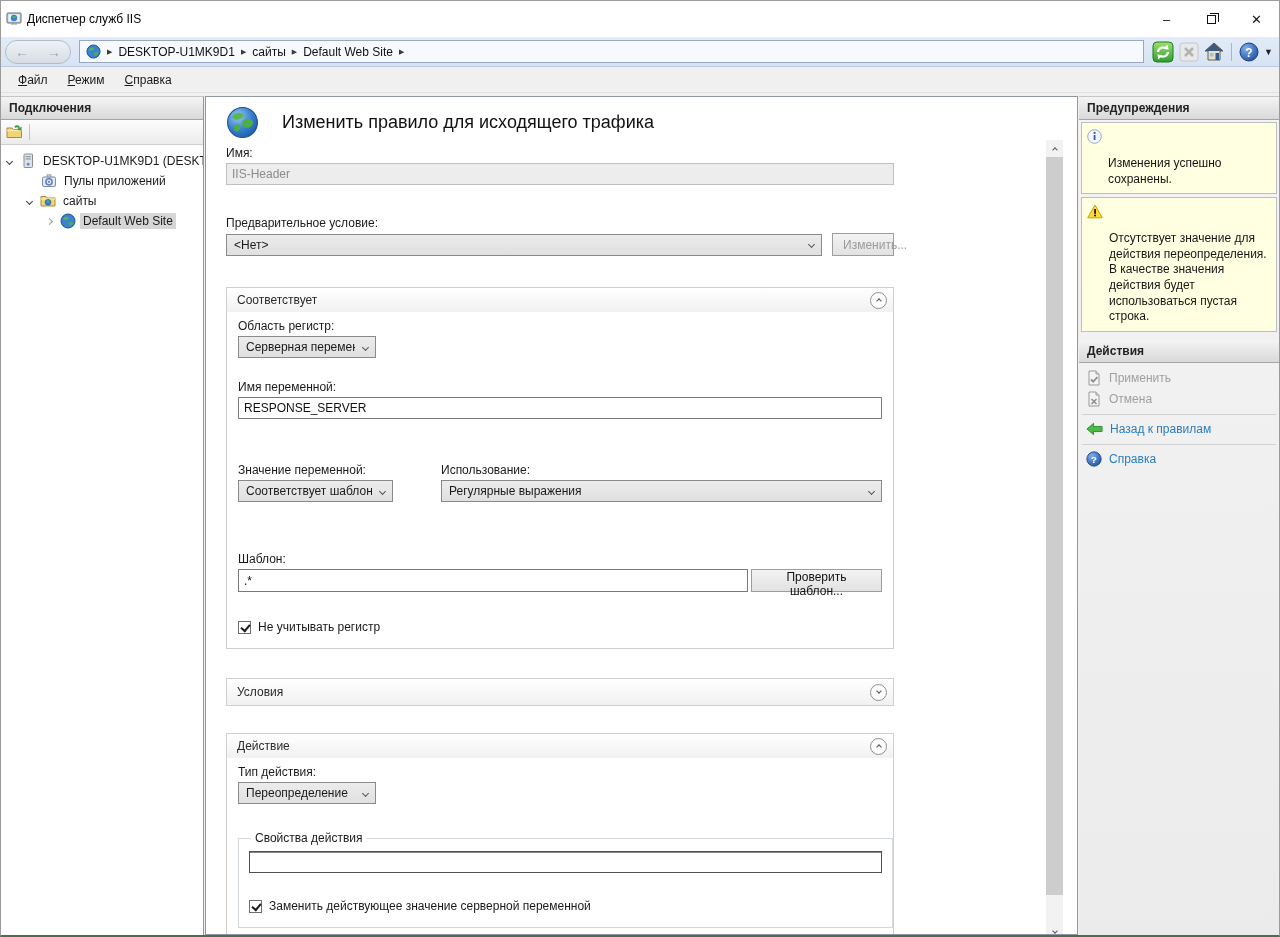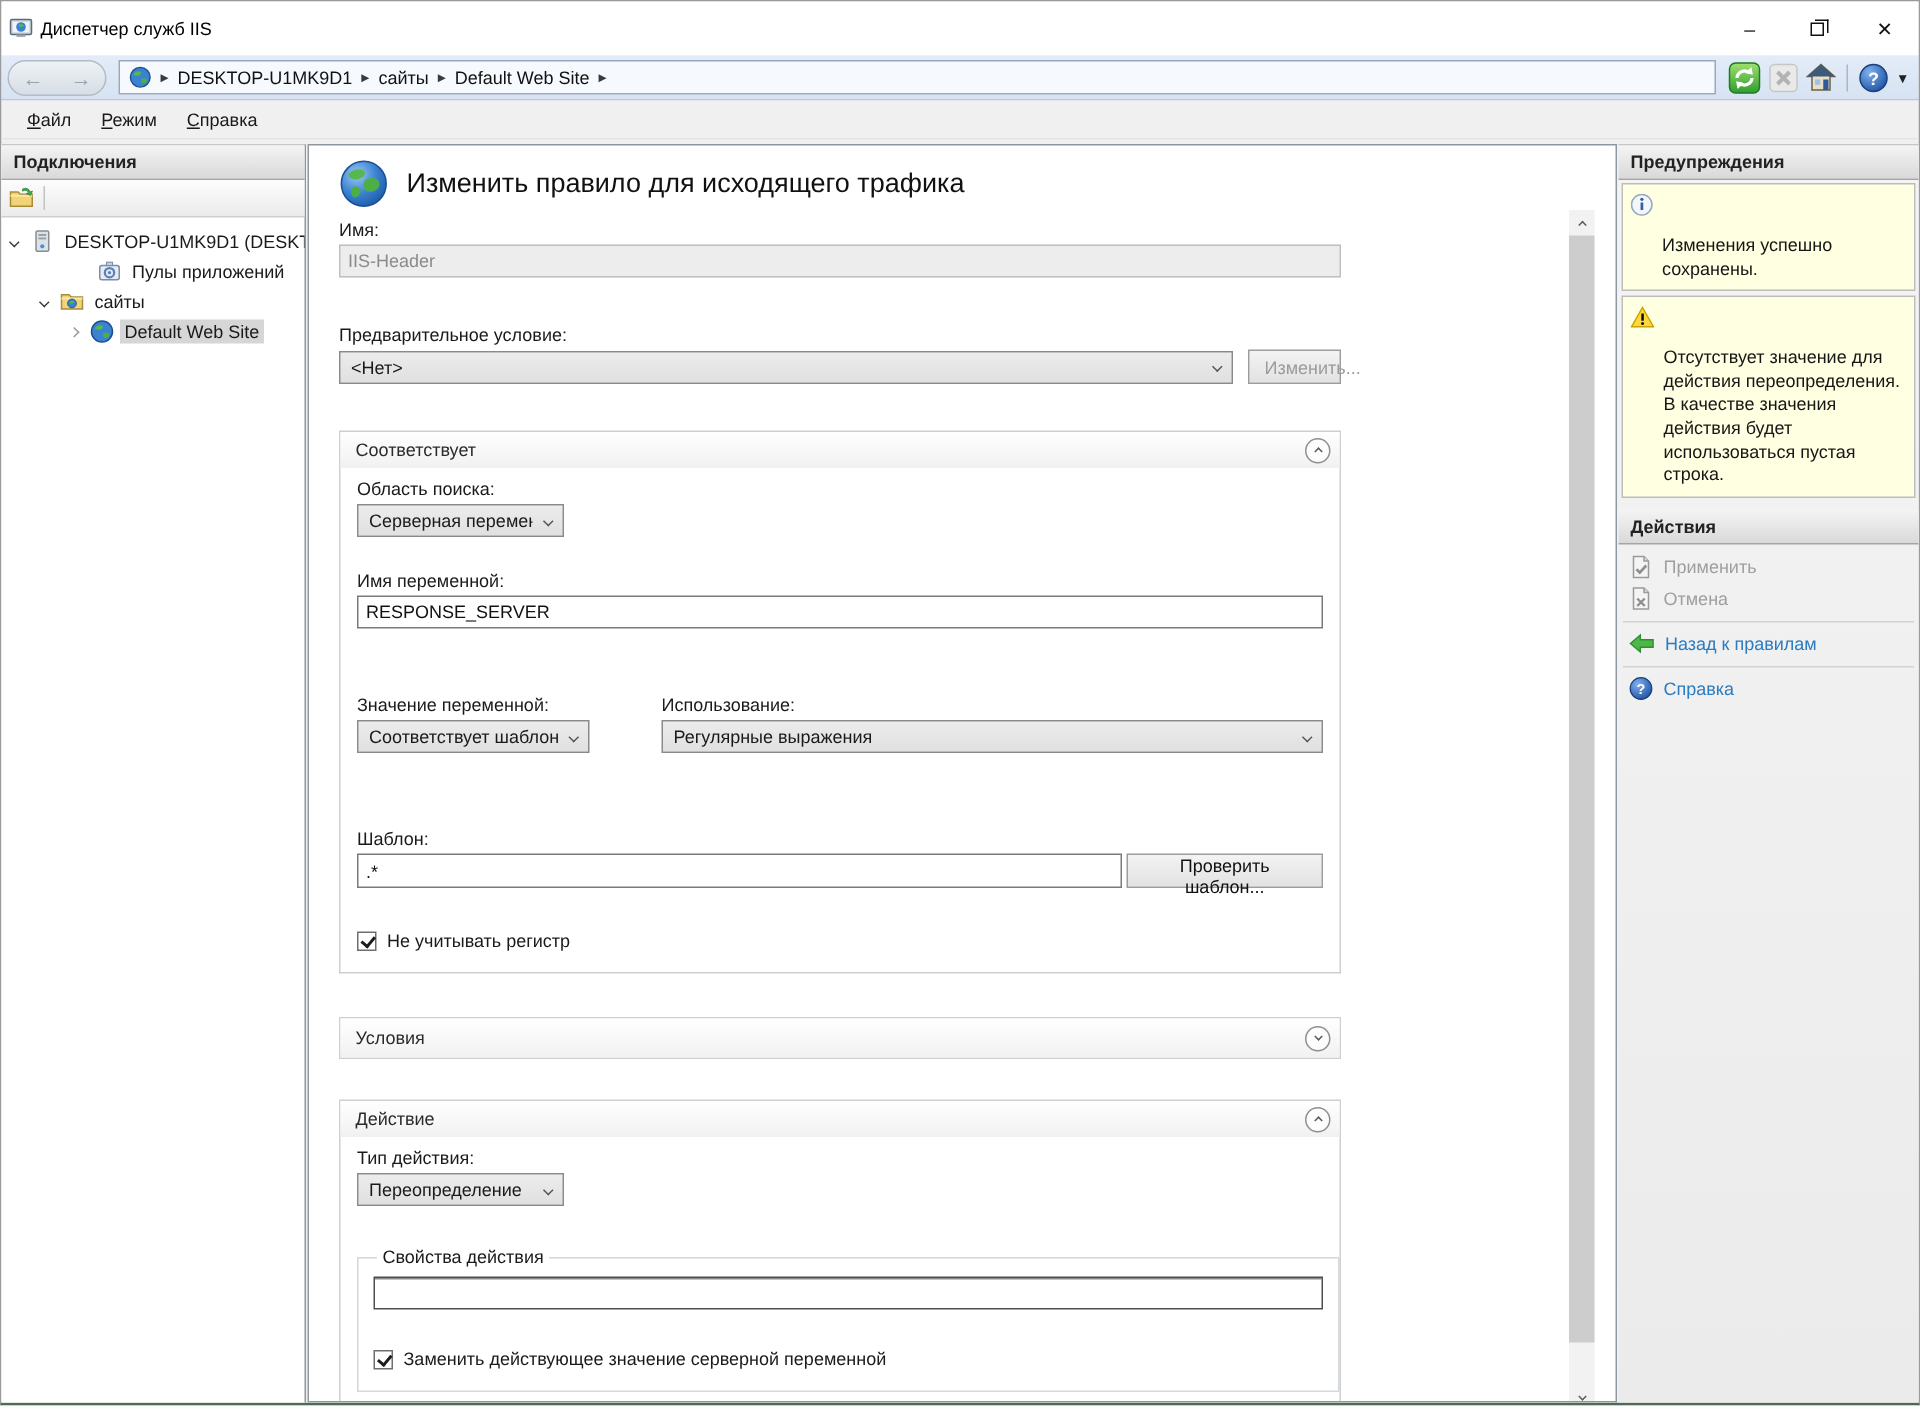--- a/index.html
+++ b/index.html
@@ -47,21 +47,21 @@
   .chev { display: inline-block; width: 5px; height: 5px; border-right: 1.4px solid #3c3c3c; border-bottom: 1.4px solid #3c3c3c; flex: 0 0 auto; }
   .chev.down { transform: rotate(45deg); }
   .chev.right { transform: rotate(-45deg); border-color: #9a9a9a; }
   .chev.up { transform: rotate(-135deg); }
   .tree-label { padding: 1px 3px; }
   .tree-label.selected { background: #d6d6d6; }
 
   
   .main-panel { flex: 1; background: #fff; border: 1px solid #8e989e; margin: 0 1px; position: relative; min-width: 0; overflow: hidden; }
   .main-content { width: 668px; margin-left: 20px; padding-top: 6px; }
-  .page-header { display: flex; align-items: center; gap: 12px; height: 38px; }
+  .page-header { display: flex; align-items: center; gap: 23px; height: 38px; }
   .page-title { font-size: 18px; color: #111; }
   .field-label { display: block; margin: 0 0 3px 0; color: #1a1a1a; }
 
   .text-input { width: 100%; height: 22px; border: 1px solid #7a7a7a; background: #fff; font-family: "Liberation Sans", sans-serif; font-size: 12px; padding: 0 5px; color: #111; }
   .text-input:disabled, .text-input.disabled { background: #ededed; color: #8b8b8b; border-color: #c0c0c0; }
   .text-input.focused { border: 1px solid #4f4f4f; box-shadow: inset 0 1px 0 #8a8a8a; }
 
   .combo { height: 22px; border: 1px solid #8a8a8a; background: linear-gradient(#ececec, #e0e0e0); display: flex; align-items: center; justify-content: space-between; padding: 0 7px; cursor: default; overflow: hidden; white-space: nowrap; }
   .combo .combo-text { overflow: hidden; text-overflow: clip; }
   .combo .chev { margin-left: 8px; border-color: #555; }
@@ -214,21 +214,21 @@
         <div class="tree-row" style="padding-left:6px;">
           <span class="chev down" style="margin-right:8px;"></span>
           <svg class="icon16" viewBox="0 0 16 16">
             <rect x="4" y="1" width="8.5" height="13.5" rx="1" fill="#dde2e7" stroke="#868d94"></rect>
             <rect x="5.6" y="3" width="5.2" height="1.3" fill="#98a1aa"></rect>
             <rect x="5.6" y="5.3" width="5.2" height="1.3" fill="#98a1aa"></rect>
             <circle cx="8.2" cy="11.2" r="1.4" fill="#4a90d9"></circle>
           </svg>
           <span class="tree-label">DESKTOP-U1MK9D1 (DESKTOI</span>
         </div>
-        <div class="tree-row" style="padding-left:64px;">
+        <div class="tree-row" style="padding-left:40px;">
           <svg class="icon16" viewBox="0 0 16 16">
             <rect x="1.5" y="4" width="13" height="9.5" rx="1.5" fill="#e5ebf4" stroke="#7d8aa8"></rect>
             <circle cx="8" cy="8.8" r="3.1" fill="none" stroke="#5b82b5" stroke-width="1.5"></circle>
             <circle cx="8" cy="8.8" r="1.1" fill="#5b82b5"></circle>
             <rect x="6" y="1.8" width="4" height="2.2" fill="#c3cfdf" stroke="#7d8aa8" stroke-width="0.7"></rect>
           </svg>
           <span class="tree-label">Пулы приложений</span>
         </div>
         <div class="tree-row" style="padding-left:26px;">
           <span class="chev down" style="margin-right:8px;"></span>
@@ -286,21 +286,21 @@
 
         
         <div class="section" style="margin-top:31px;">
           <div class="section-header">
             <span>Соответствует</span>
             <span class="section-toggle">
                 <span class="chev up"></span>
               </span>
           </div>
           <div class="section-body">
-            <label class="field-label" style="margin-top:2px;">Область поиска:</label>
+            <label class="field-label" style="margin-top:2px;">Область регистр:</label>
             <div class="combo" style="width:138px;">
               <span class="combo-text">Серверная переменн</span>
               <span class="chev down"></span>
             </div>
 
             <label class="field-label" style="margin-top:22px;">Имя переменной:</label>
             <input class="text-input" value="RESPONSE_SERVER" style="">
 
             <div class="row" style="margin-top:44px; align-items:flex-start; gap:48px;">
               <div style="width:155px;">

